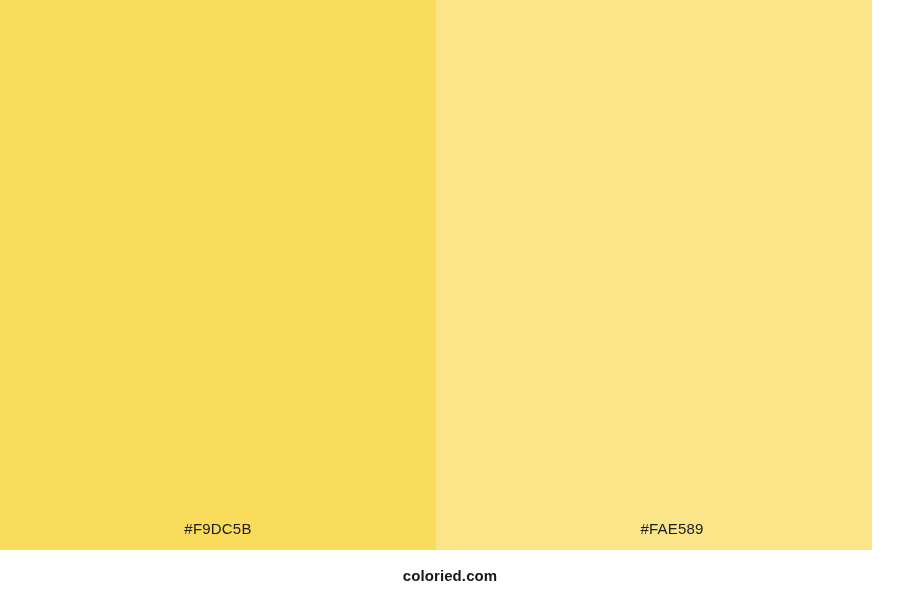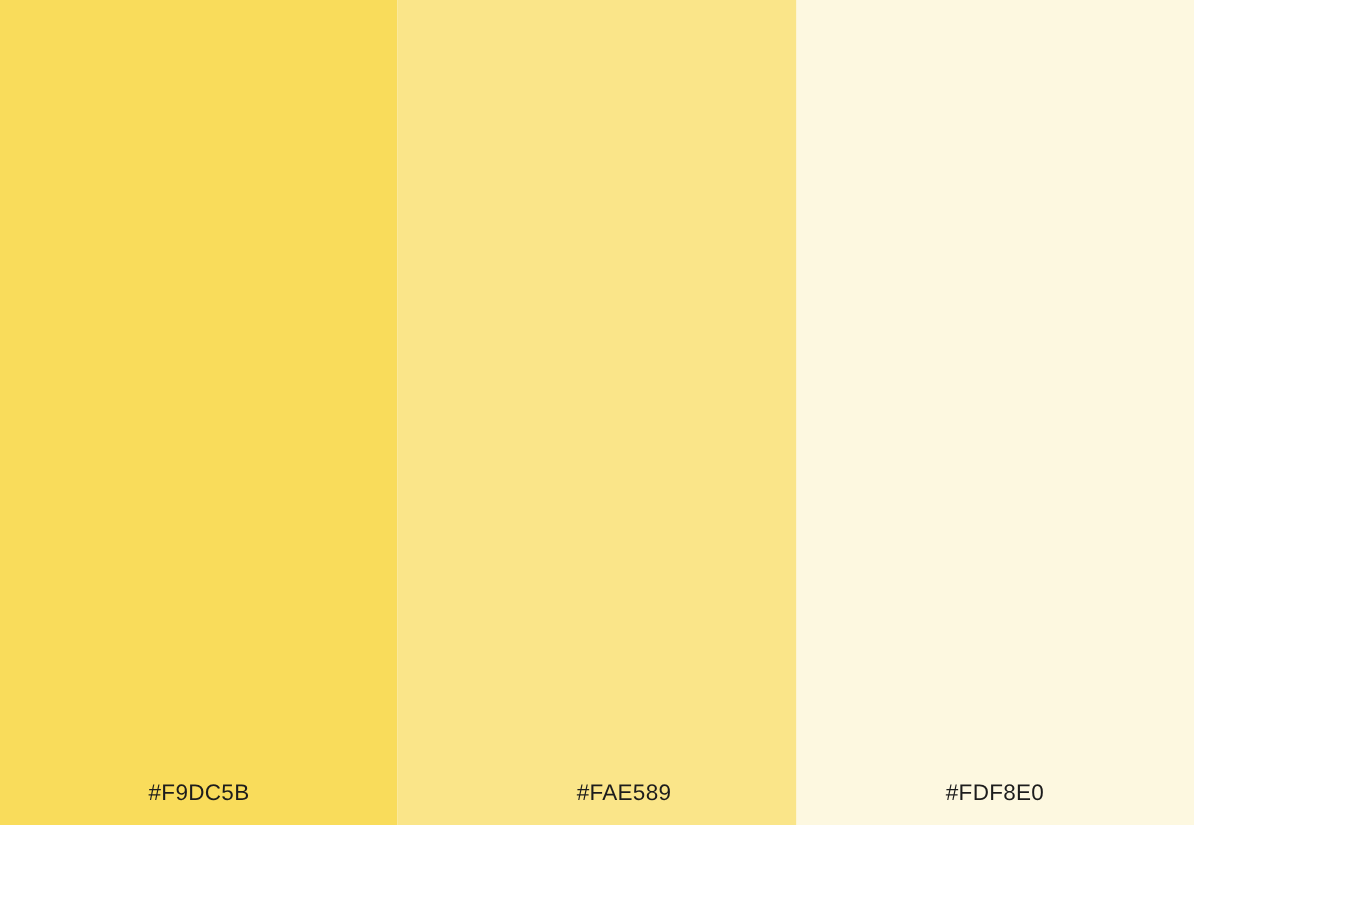--- a/index.html
+++ b/index.html
@@ -16,21 +16,21 @@
 
   #palette-page {
     width: 900px;
     height: 600px;
     display: flex;
     flex-direction: column;
     background: #ffffff;
   }
 
   #swatch-strip {
-    width: 796px;
+    width: 872px;
     height: 550px;
     display: flex;
     flex-direction: row;
   }
 
   .swatch {
     flex: 1 1 180px;
     height: 550px;
     position: relative;
     display: flex;
@@ -76,21 +76,21 @@
 
     <div class="swatch" style="background-color: rgb(249, 220, 91);">
       <span class="swatch-label" style="color: rgb(28, 28, 28);">#F9DC5B</span>
     </div>
 
     <div class="swatch" style="background-color: rgb(250, 229, 137);">
       <span class="swatch-label" style="color: rgb(28, 28, 28); padding-left: 36px;">#FAE589</span>
     </div>
 
 
-    <div class="swatch" style="background-color: rgb(253, 248, 224);">
-      <span class="swatch-label" style="color: rgb(28, 28, 28);">#FDF8E0</span>
-    </div>
 
 
   </div>
 
+  <div id="footer-bar" style="background-color: rgb(255, 255, 255);">
+    <span id="site-brand" style="color: rgb(23, 24, 26);">coloried.com</span>
+  </div>
 
 </div>
 
 </body></html>

